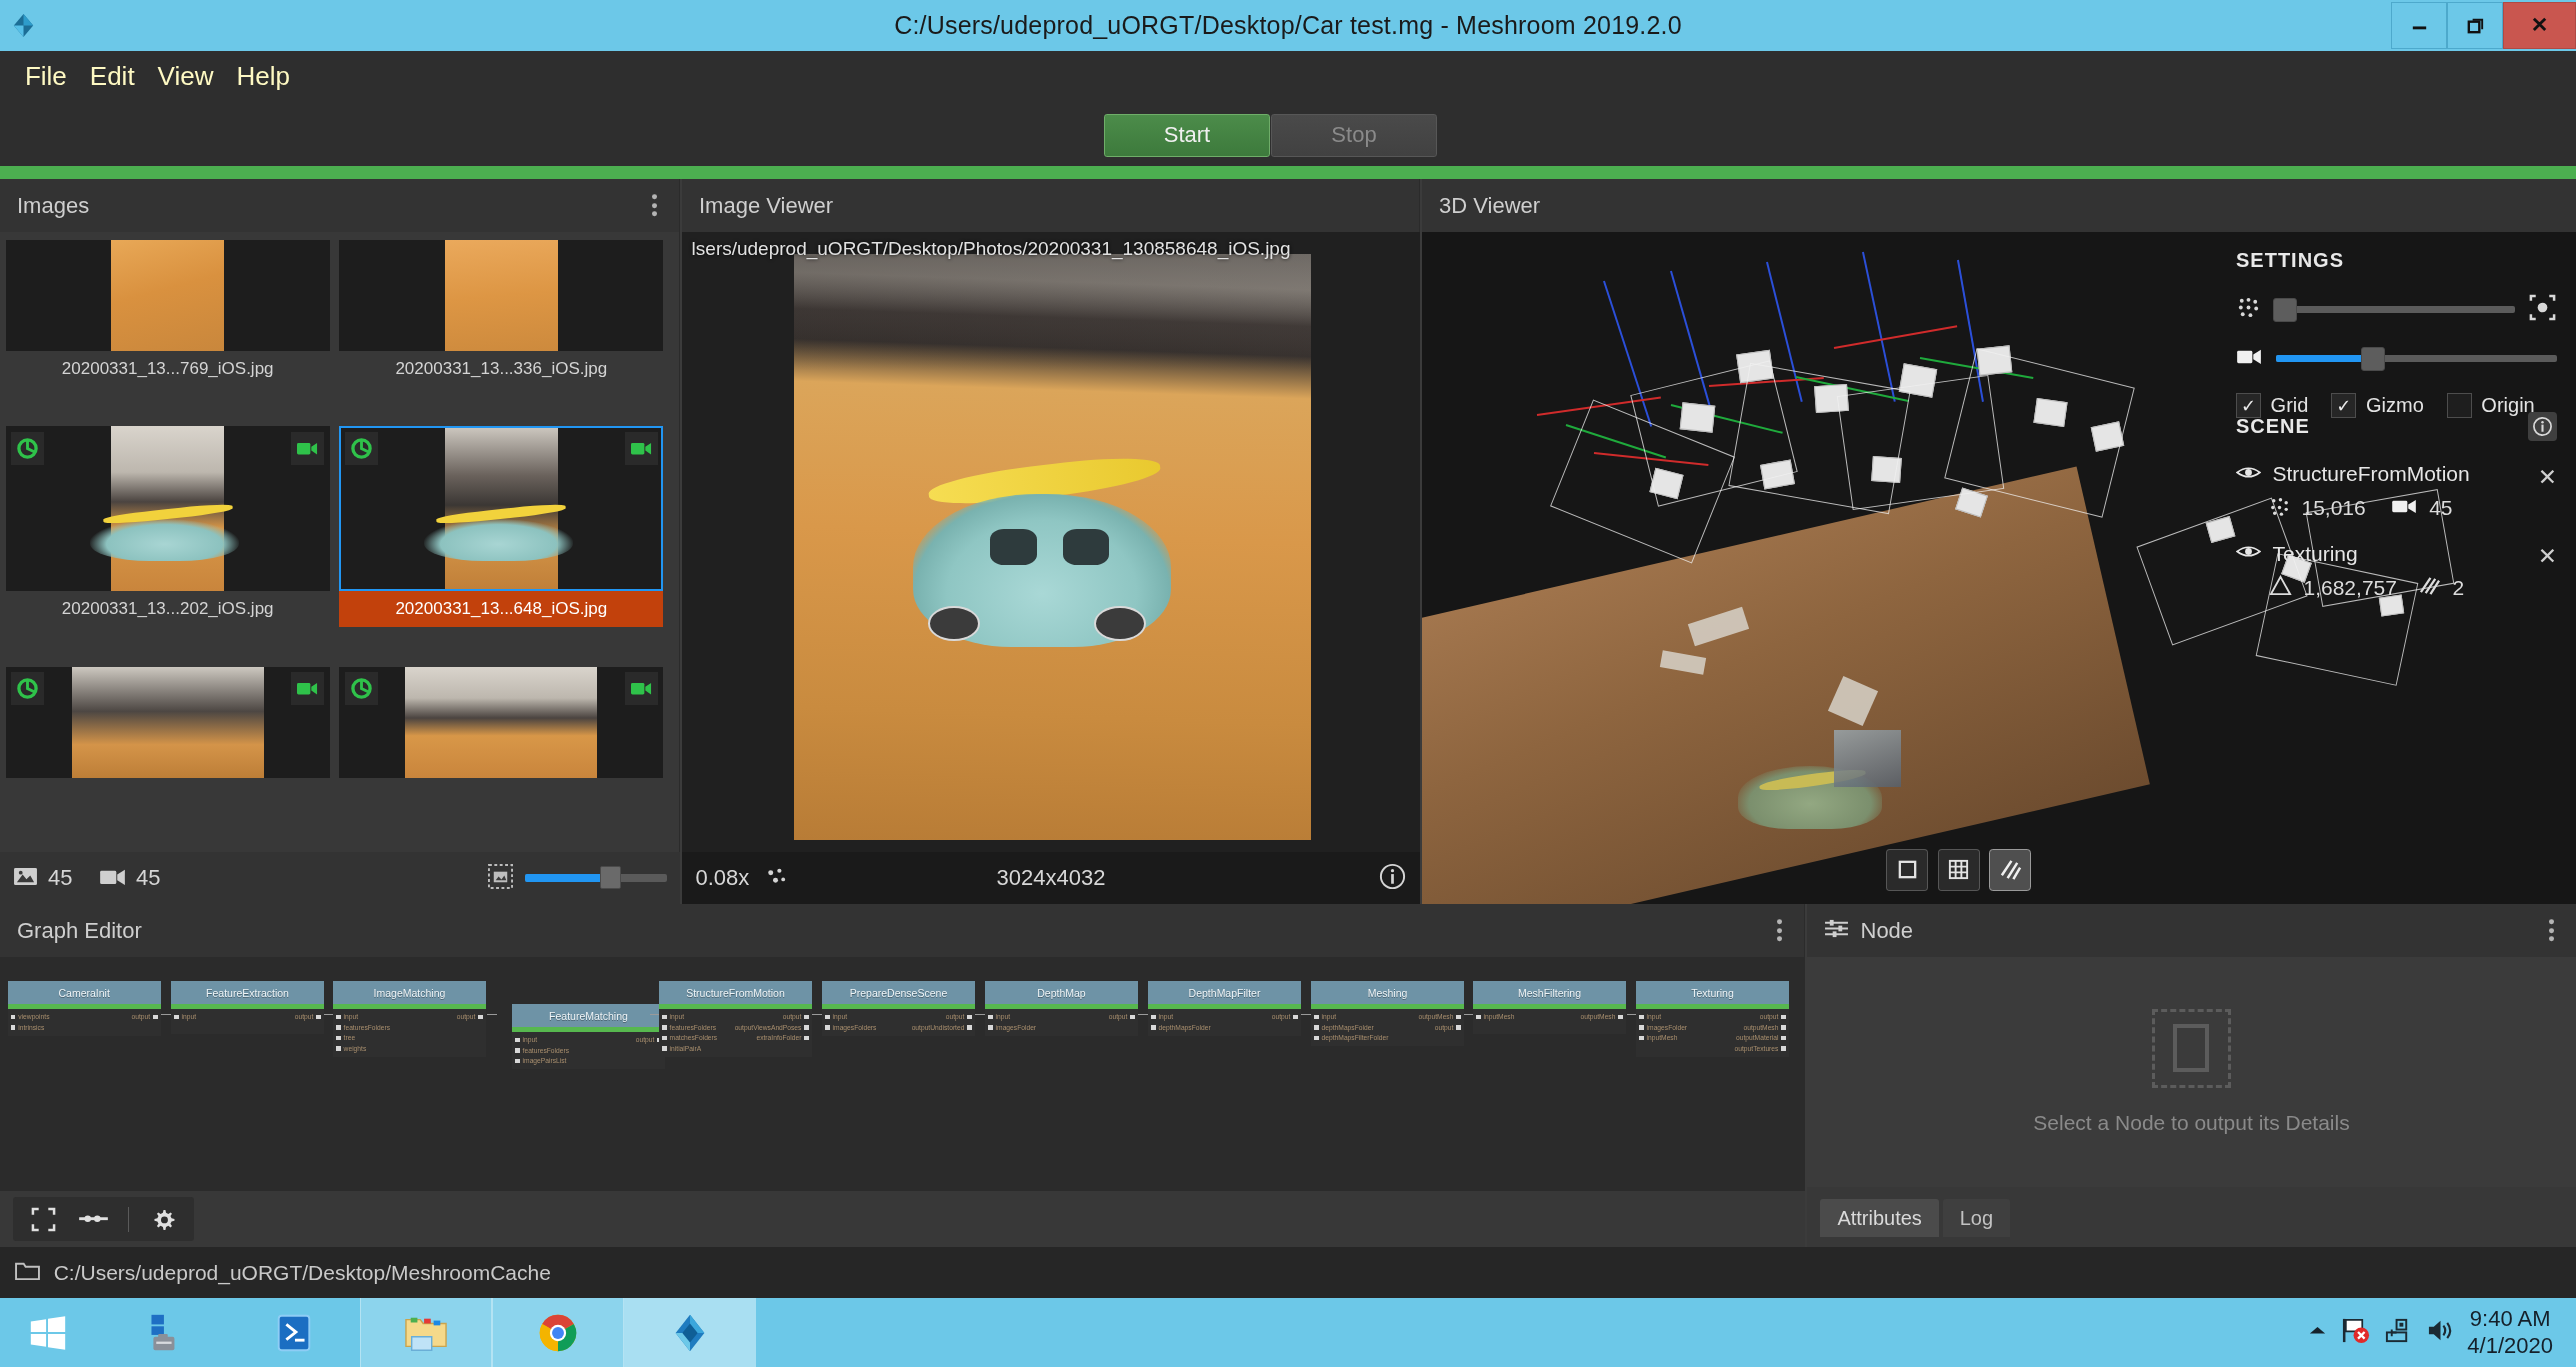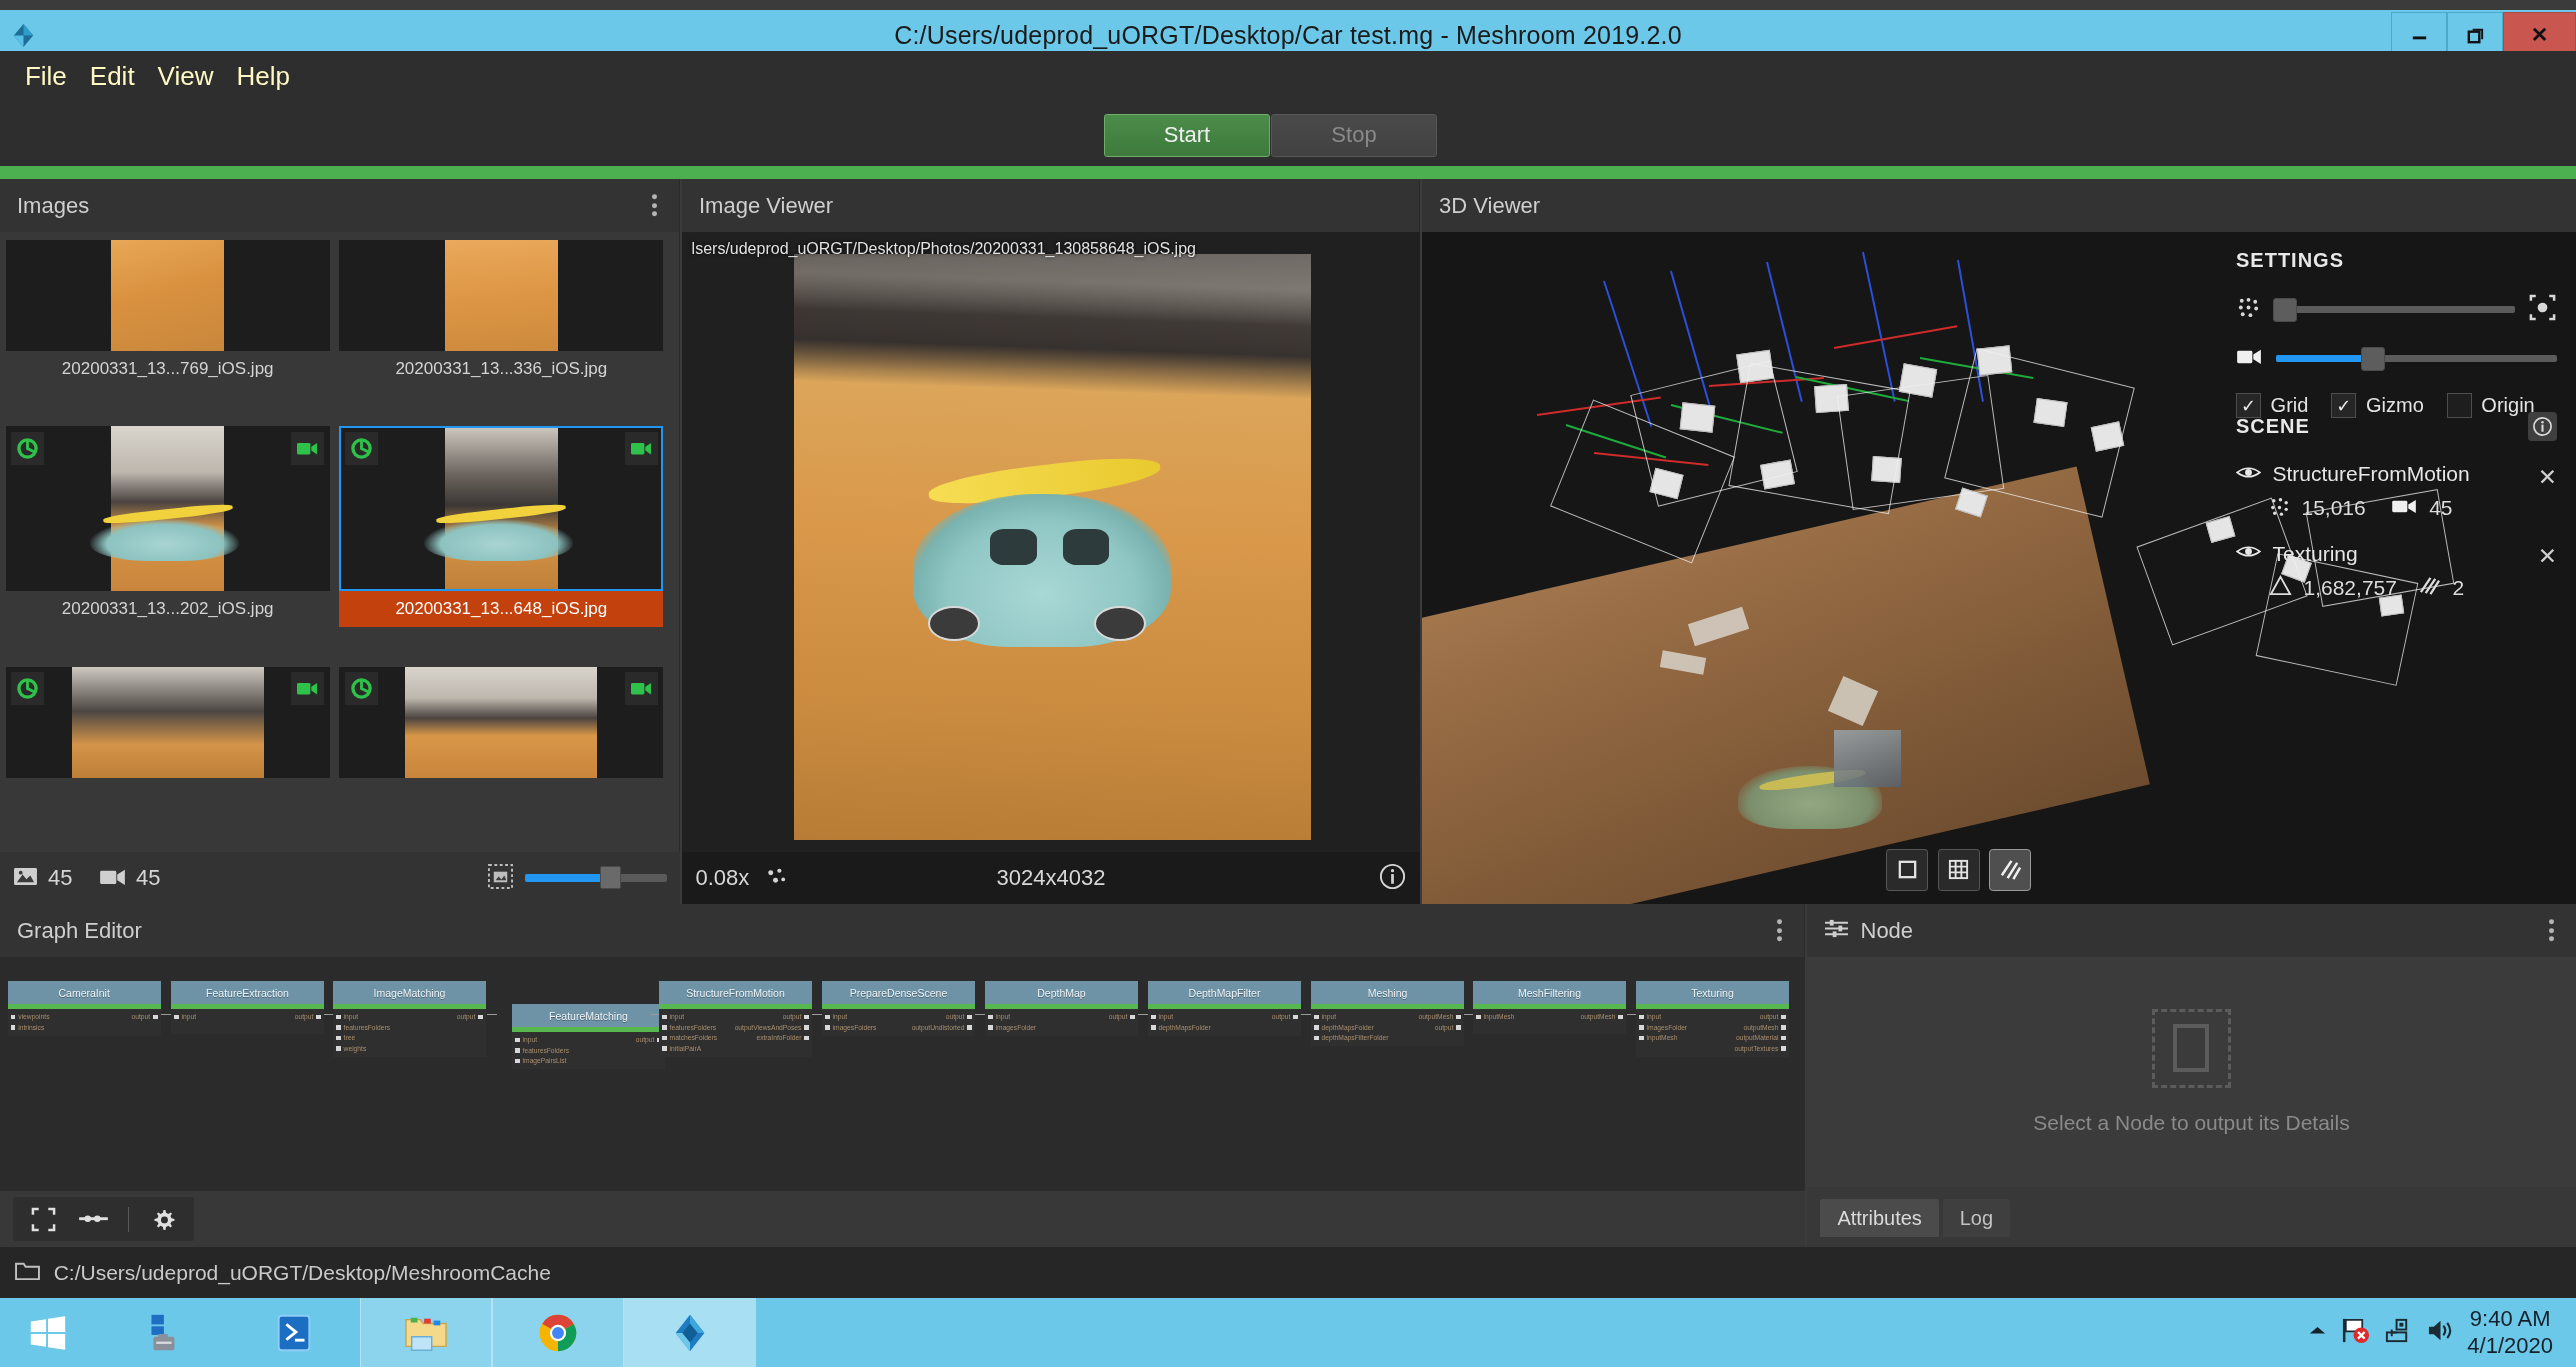--- a/index.html
+++ b/index.html
@@ -6,21 +6,21 @@
   html, body {
     width: 2576px; height: 1367px;
     background: #2b2b2b;
     font-family: "Liberation Sans", sans-serif;
     overflow: hidden;
   }
   .app { position: relative; width: 2576px; height: 1367px; background: #3b3b3b; }
 
   
   .titlebar {
-    position: absolute; left: 0; top: 10px; width: 2576px; height: 51px;
+    position: absolute; left: 0; top: 0; width: 2576px; height: 51px;
     background: #6cc8e8; display: flex; align-items: center;
   }
   .tb-icon {
     width: 36px; height: 36px; margin-left: 5.7px; display: flex;
     align-items: center; justify-content: center;
   }
   .tb-title {
     position: absolute; left: 0; right: 0; text-align: center;
     font-size: 25px; color: #1a1a1a; letter-spacing: 0.2px;
     font-family: "Liberation Sans", sans-serif;
@@ -142,21 +142,21 @@
     position: absolute; left: 682px; top: 0; width: 738px; height: 725px;
     background: #383838; border-right: 1.9px solid #2b2b2b;
   }
   .viewer-body {
     position: absolute; left: 0; top: 53px; width: 738px; height: 672px;
     background: #202020; overflow: hidden;
   }
   .viewer-path {
     position: absolute; left: 0; top: 0; width: 738px; height: 34px; z-index: 5;
     display: flex; align-items: center; padding-left: 9.6px;
-    font-size: 16px; color: #e2e2e2; white-space: nowrap; text-shadow: 0 0 3.8px #000;
+    font-size: 19px; color: #e2e2e2; white-space: nowrap; text-shadow: 0 0 3.8px #000;
   }
   .viewer-photo {
     position: absolute; left: 112px; top: 22px; width: 517px; height: 586px;
     background: linear-gradient(182deg,
       #cfc9c1 0%, #b9b2a9 6%,
       #4a4340 12%, #3a3431 17%,
       #dba55a 24%, #d9984a 48%, #c98b3f 78%, #b87c36 100%);
     overflow: hidden;
   }
   .vp-toy {

